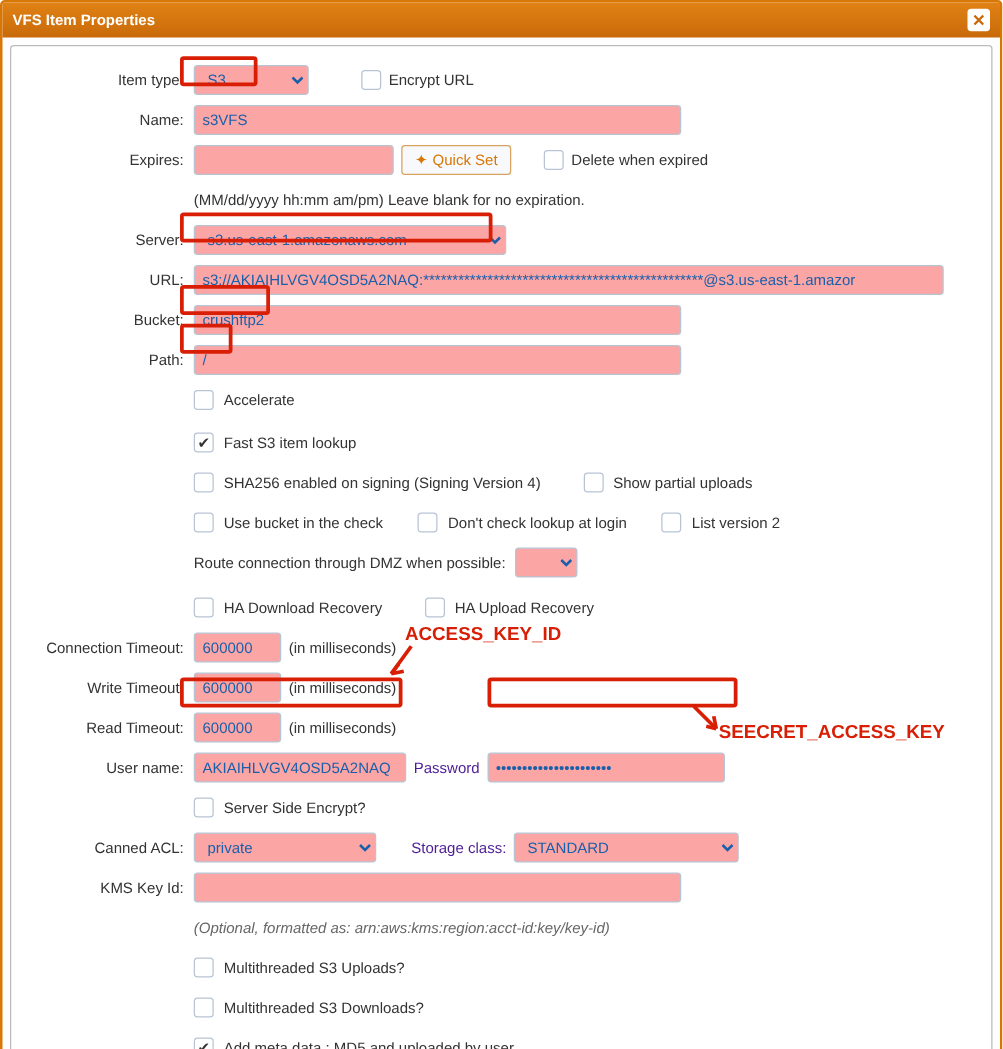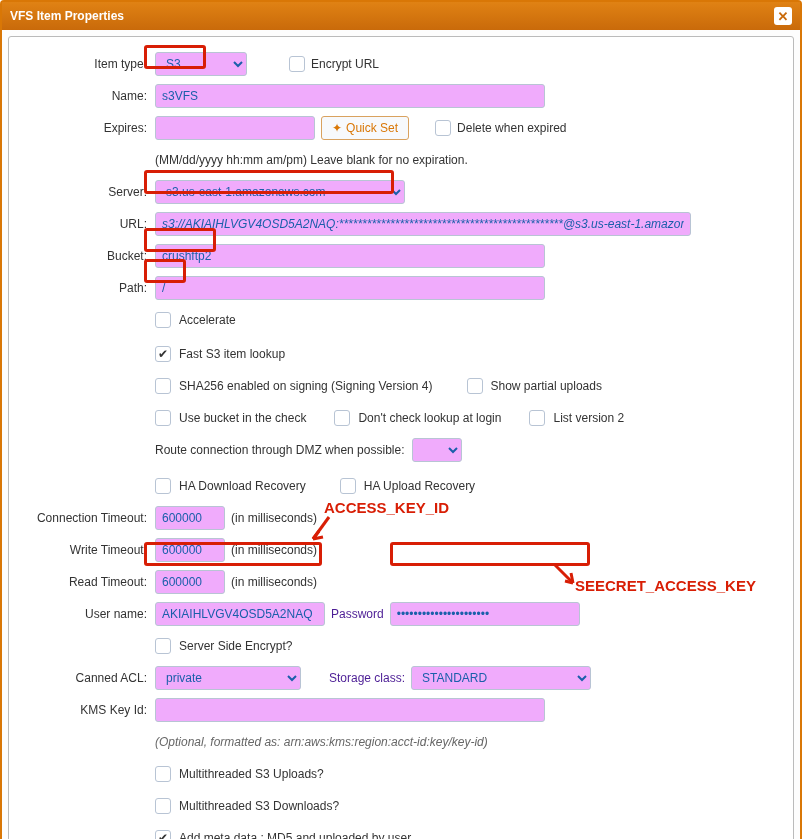--- a/index.html
+++ b/index.html
@@ -63,26 +63,26 @@
     align-items: center;
     flex-wrap: wrap;
     gap: 6px;
   }
   select, input[type=text], input[type=password] {
     border: 1px solid #b8c4d4;
     border-radius: 3px;
     padding: 3px 6px;
     font-size: 12px;
     color: #1a5faa;
-    background: #f0abfc;
+    background: #fca5a5;
     height: 24px;
   }
   input[type=text], input[type=password] { color:#1a5faa; }
   .wide { width: 390px; }
-  .wider { width: 536px; font-style: italic; }
+  .wider { width: 600px; }
   .chk {
     width: 16px; height: 16px;
     border: 1px solid #b8c4d4;
     border-radius: 3px;
     background:#fff;
     display:inline-flex;
     align-items:center;
     justify-content:center;
     font-size:12px;
     color:#333;

